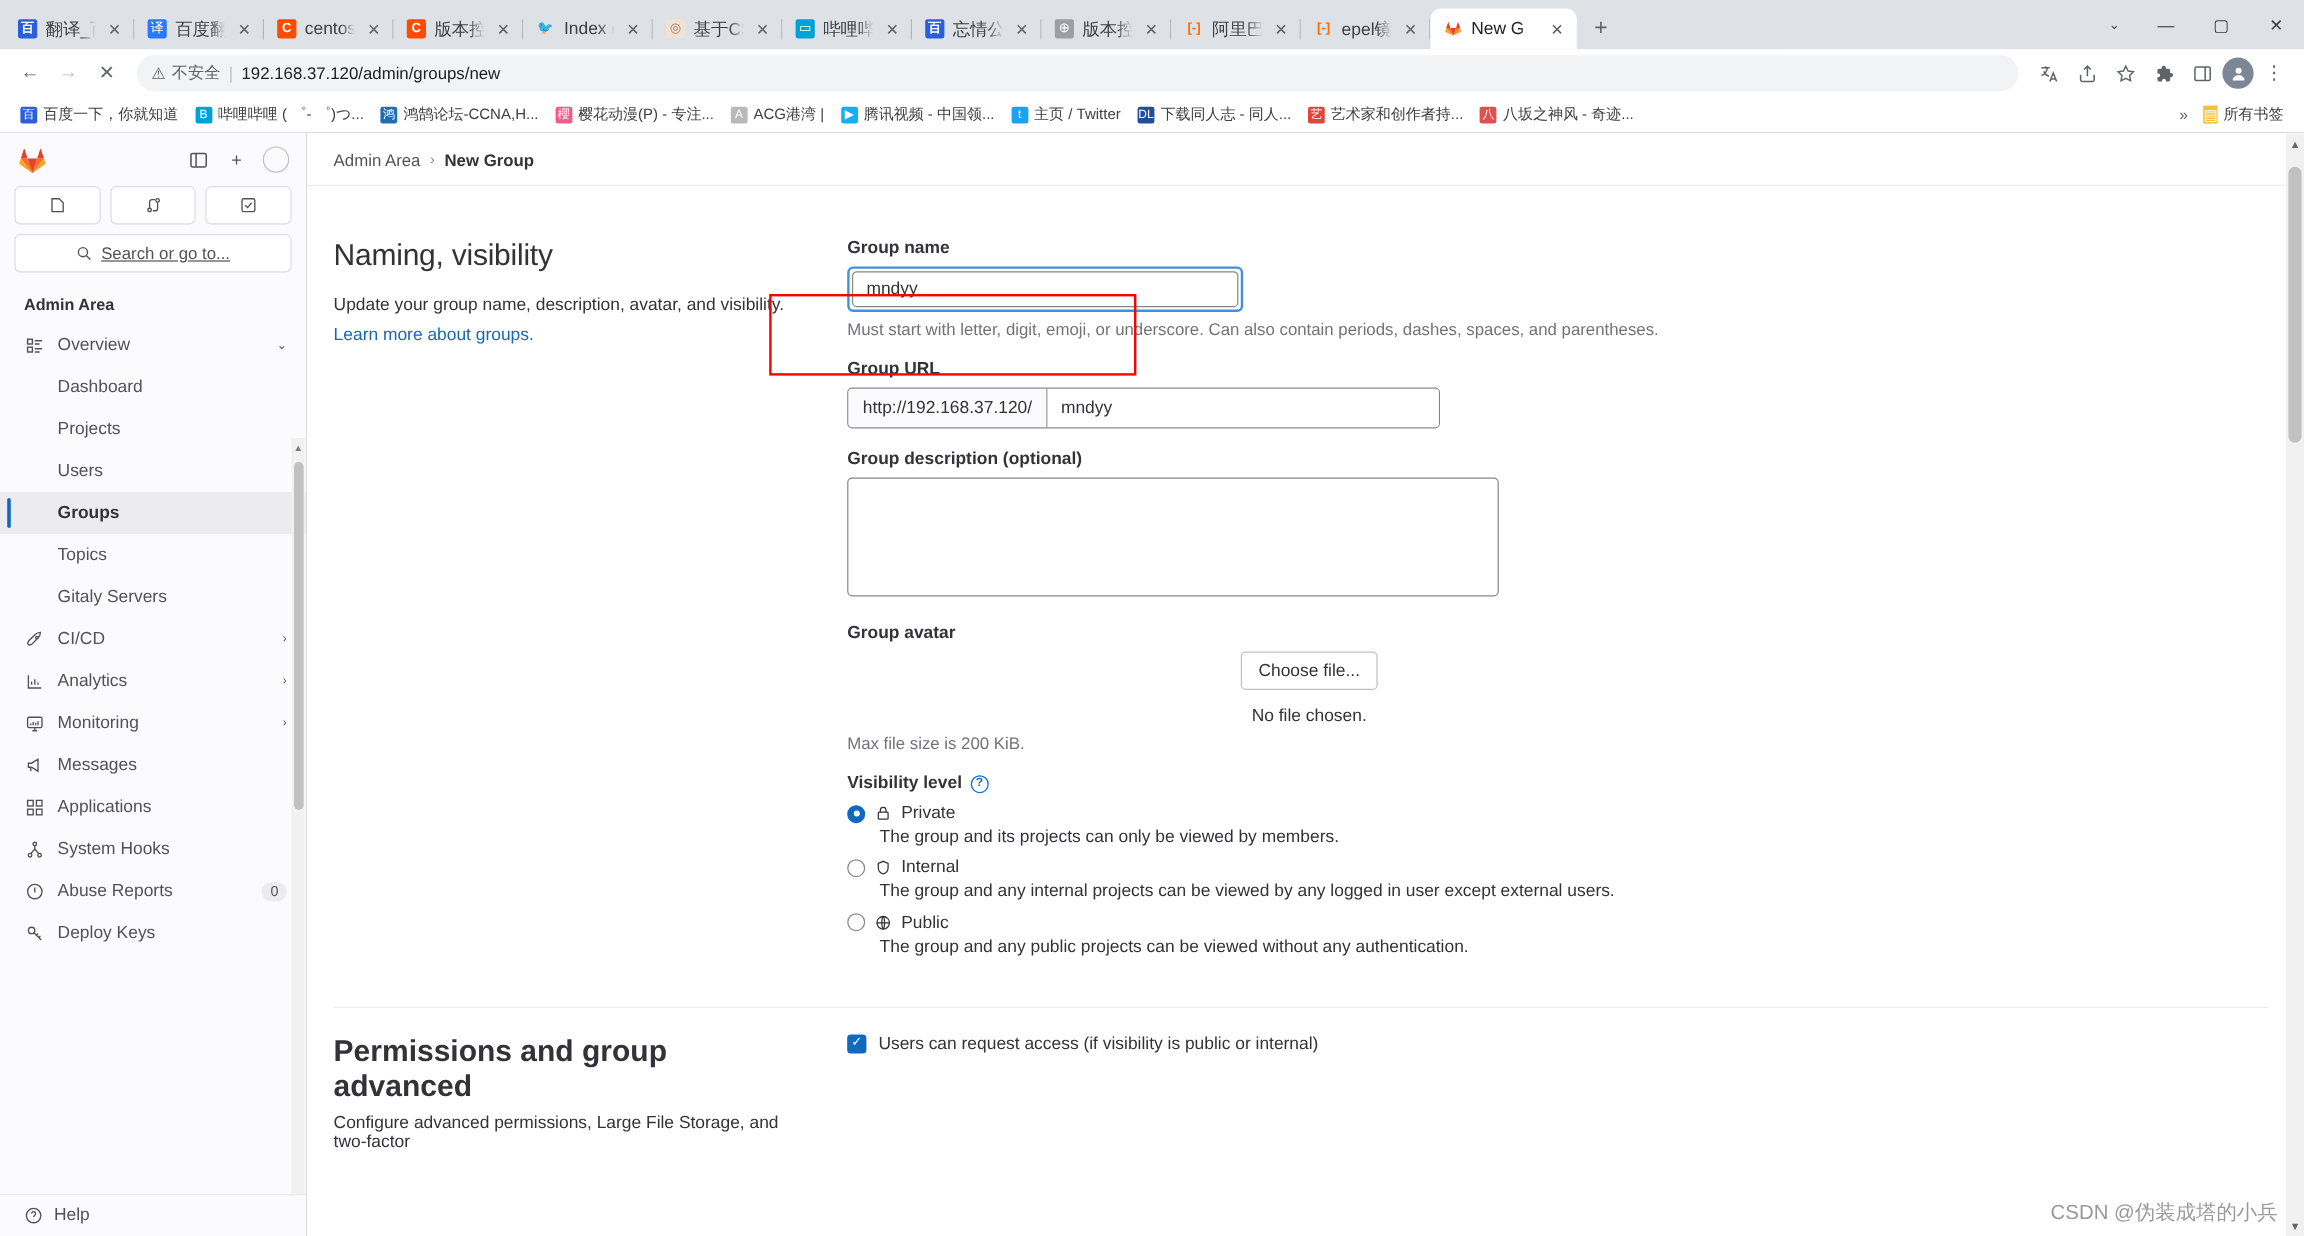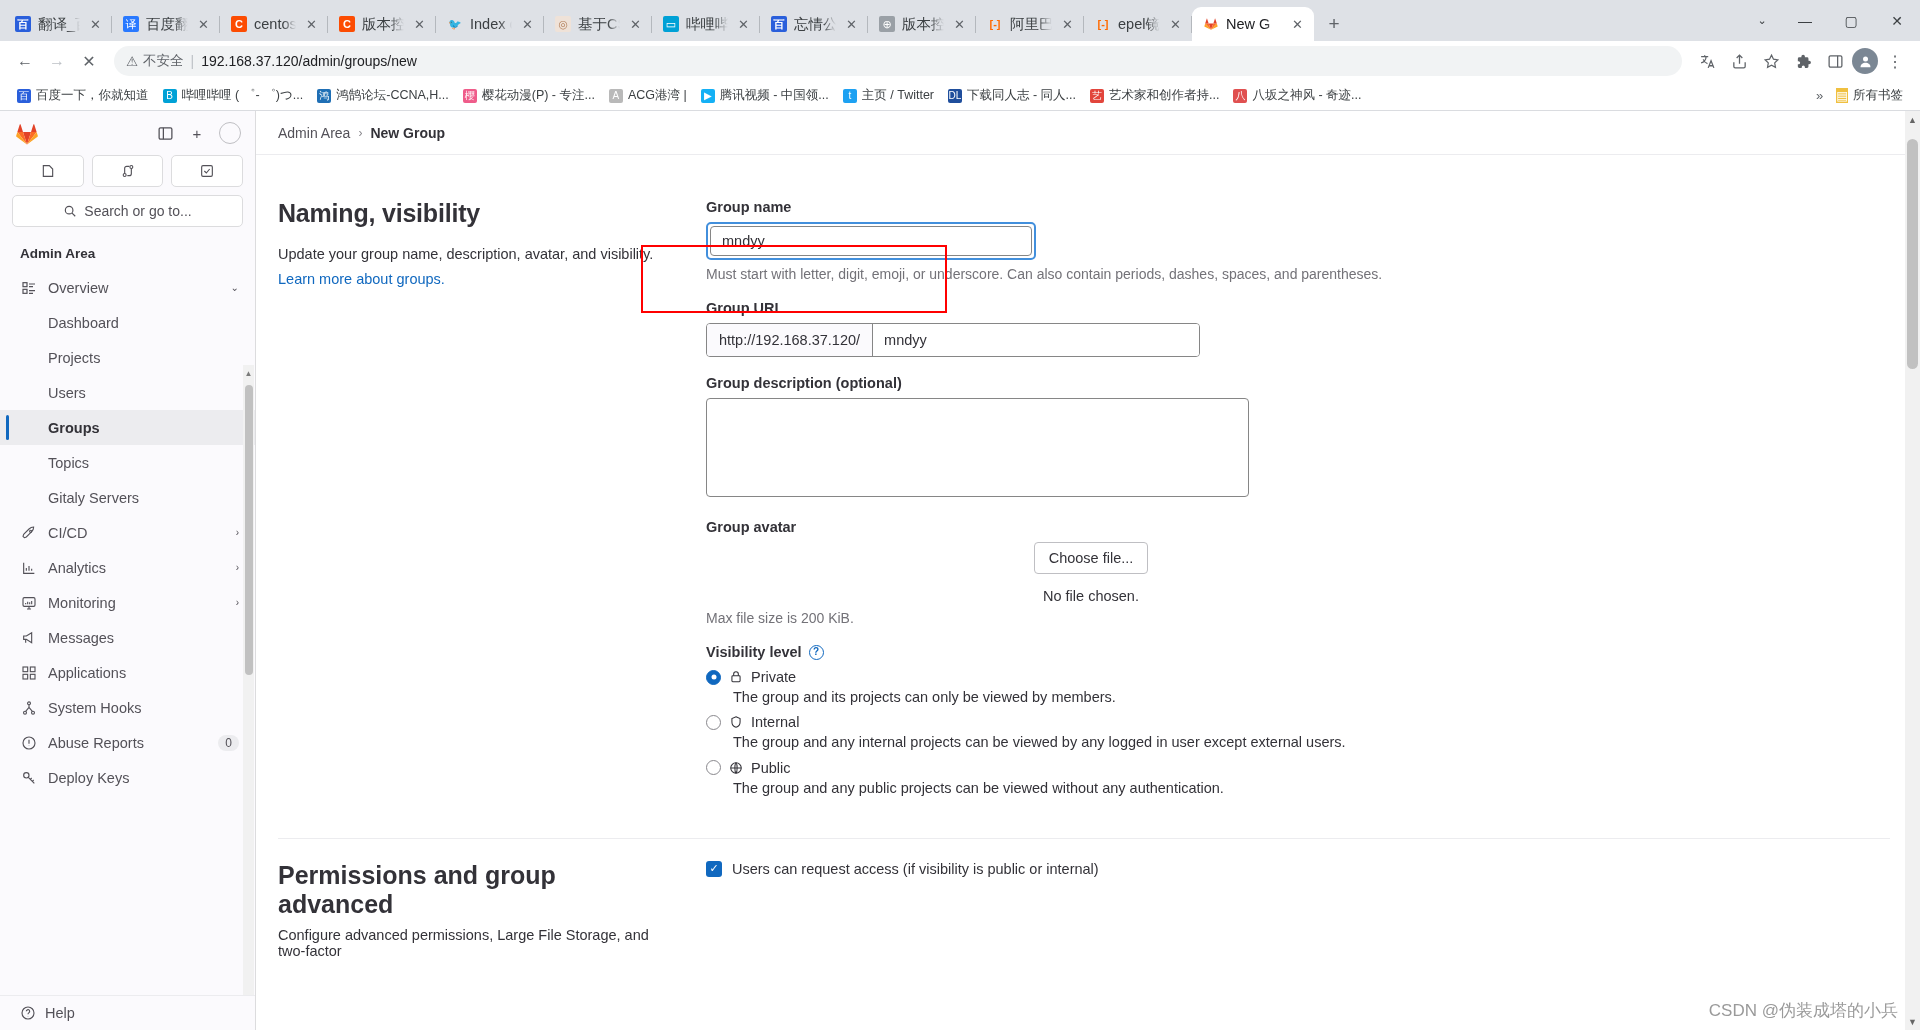--- a/index.html
+++ b/index.html
@@ -230,20 +230,21 @@
   .gl-search {
     margin: 0 12px 10px 12px;
     height: 32px;
     background: #fff;
     border: 1px solid #dcdcde;
     border-radius: 5px;
     display: flex; align-items: center; justify-content: center;
     gap: 7px;
     color: #535158;
     font-size: 14px;
+    text-decoration: underline;
   }
   .gl-sb-scroll {
     flex: 1;
     overflow: hidden;
     position: relative;
     padding-top: 2px;
   }
   .gl-section-title {
     font-size: 13.5px;
     font-weight: bold;
@@ -340,21 +341,21 @@
     flex: 1;
     padding: 44px 30px 0 22px;
     overflow: hidden;
     position: relative;
   }
   .form-row { display: flex; gap: 0px; }
   .form-left { width: 428px; flex: none; padding-right: 30px; }
   .form-left h2 {
     margin: 0 0 16px 0;
     font-size: 25px;
-    font-weight: bold;
+    font-weight: normal;
     color: #333238;
     letter-spacing: -0.2px;
   }
   .form-left p {
     margin: 0;
     font-size: 14.5px;
     color: #333238;
     line-height: 1.45;
   }
   .form-left a { color: #1068bf; text-decoration: none; }

